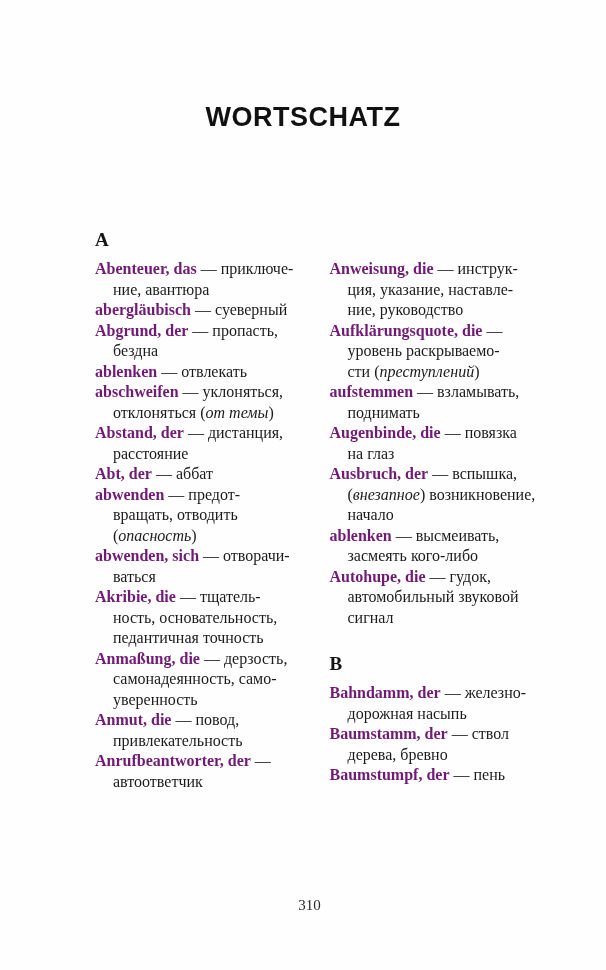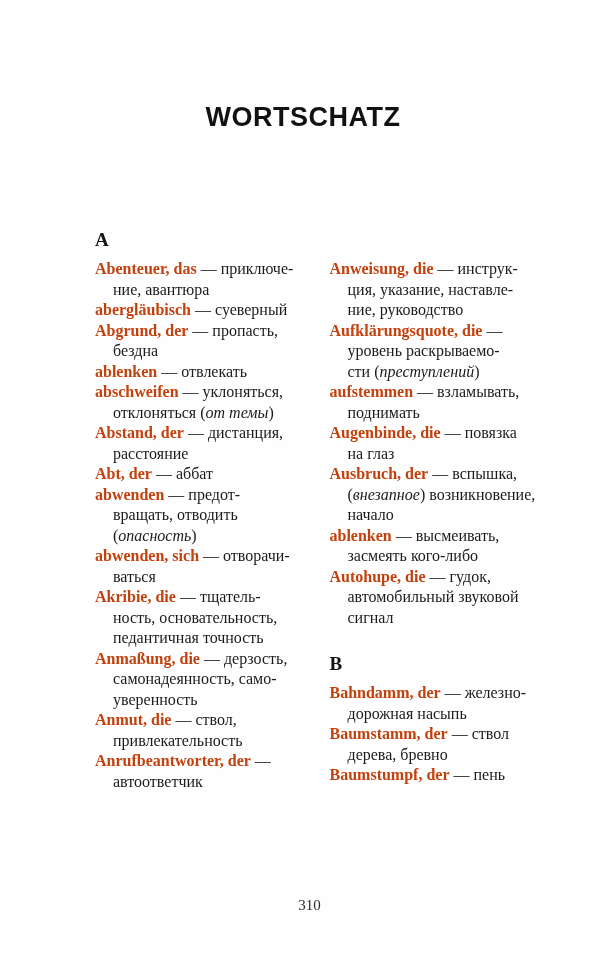--- a/index.html
+++ b/index.html
@@ -58,21 +58,21 @@
     margin: 0;
     font-size: 16px;
     line-height: 20.5px;
     padding-left: 18px;
     text-indent: -18px;
     white-space: pre-wrap;
     color: #1b1b1b;
   }
   .entry .term {
     font-weight: 700;
-    color: #c2410c;
+    color: #701a75;
   }
   .entry .it {
     font-style: italic;
   }
   .page-number {
     position: absolute;
     left: 13px;
     right: 0;
     top: 897px;
     text-align: center;
@@ -104,21 +104,21 @@
 вращать, отводить
 (</span><span class="it">опасность</span><span class="rm">)</span></p>
         <p class="entry"><span class="term">abwenden, sich</span> — <span class="rm">отворачи-
 ваться</span></p>
         <p class="entry"><span class="term">Akribie, die</span> — <span class="rm">тщатель-
 ность, основательность,
 педантичная точность</span></p>
         <p class="entry"><span class="term">Anmaßung, die</span> — <span class="rm">дерзость,
 самонадеянность, само-
 уверенность</span></p>
-        <p class="entry"><span class="term">Anmut, die</span> — <span class="rm">ствол,
+        <p class="entry"><span class="term">Anmut, die</span> — <span class="rm">повод,
 привлекательность</span></p>
         <p class="entry"><span class="term">Anrufbeantworter, der</span> — <span class="rm">
 автоответчик</span></p>
       </div>
     <div class="column">
         <div class="heading-spacer"></div>
         <p class="entry"><span class="term">Anweisung, die</span> — <span class="rm">инструк-
 ция, указание, наставле-
 ние, руководство</span></p>
         <p class="entry"><span class="term">Aufklärungsquote, die</span> — <span class="rm">

